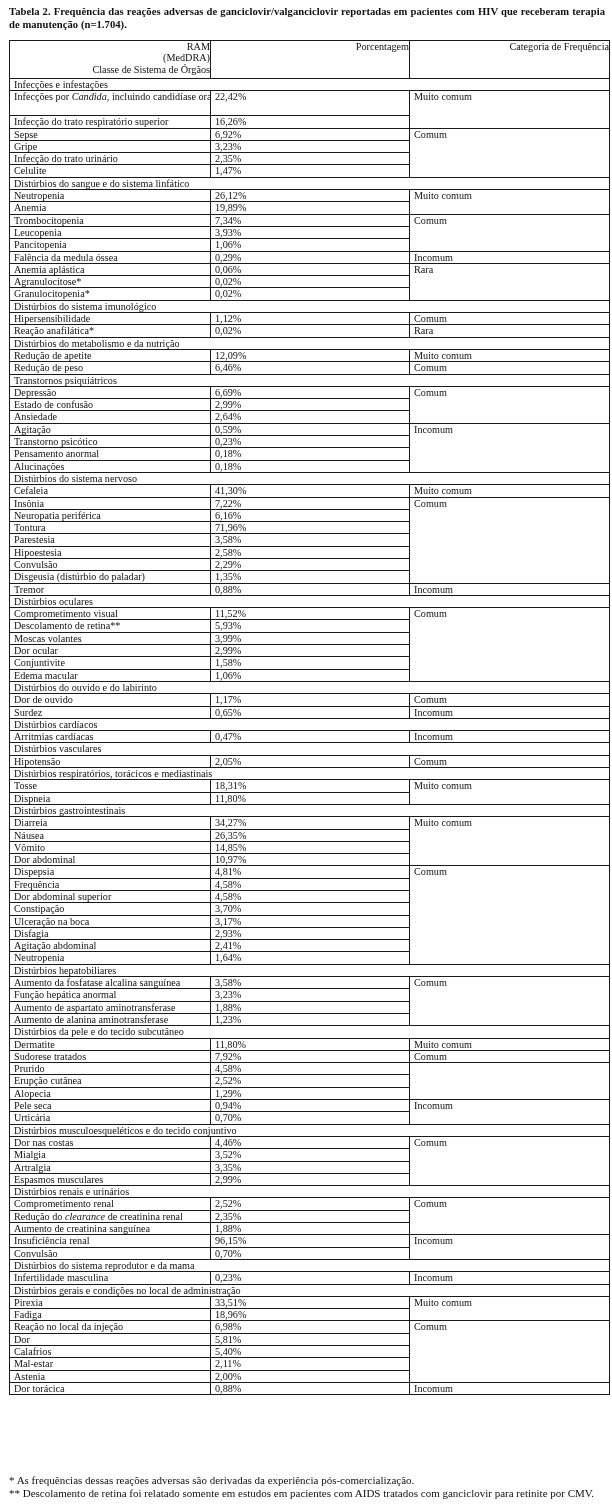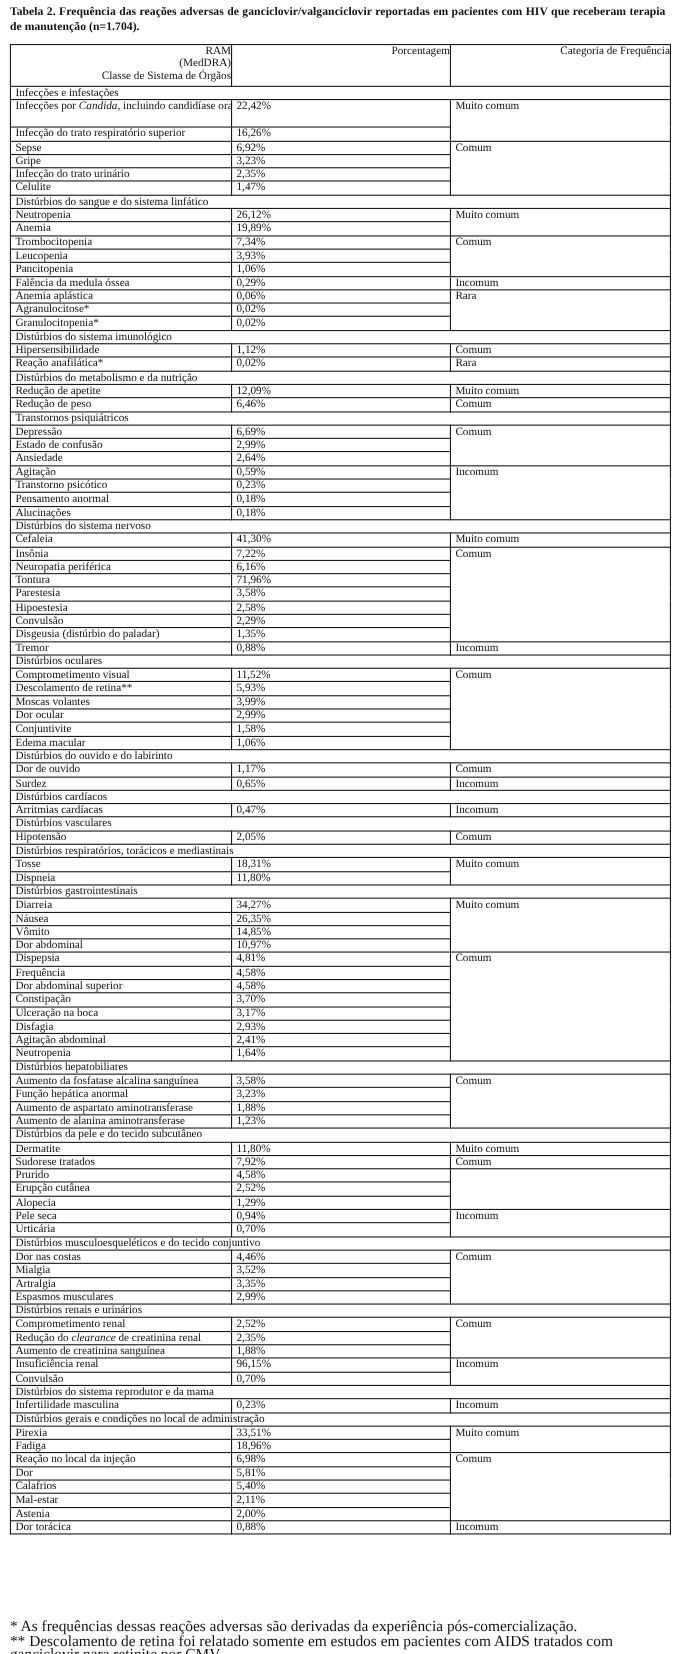--- a/index.html
+++ b/index.html
@@ -10,21 +10,21 @@
   table.t { position:absolute; left:9px; top:40px; width:600px; border-collapse:collapse; table-layout:fixed;
             font-size:10.2px; }
   table.t td { border:1px solid #1a1a1a; padding:0 0 0 4px; vertical-align:top; line-height:11.3px; height:11.3px;
                white-space:nowrap; overflow:hidden; }
   table.t col.c1 { width:201px; }
   table.t col.c2 { width:199px; }
   table.t col.c3 { width:200px; }
   td.hdr { font-weight:normal; line-height:12.5px;text-align:right; }
   td.sec { font-weight:normal; }
   td.wrap { white-space:normal; }
-  .foot { position:absolute; left:9px; font-size:14px; line-height:12px; }
+  .foot { position:absolute; left:9px; font-size:11px; line-height:12px; }
 </style>
 </head>
 <body>
 
 <div class="caption">Tabela 2. Frequência das reações adversas de ganciclovir/valganciclovir reportadas em pacientes com HIV que receberam terapia de manutenção (n=1.704).</div>
 
 <table class="t">
   <colgroup>
       <col class="c1">
       <col class="c2">

